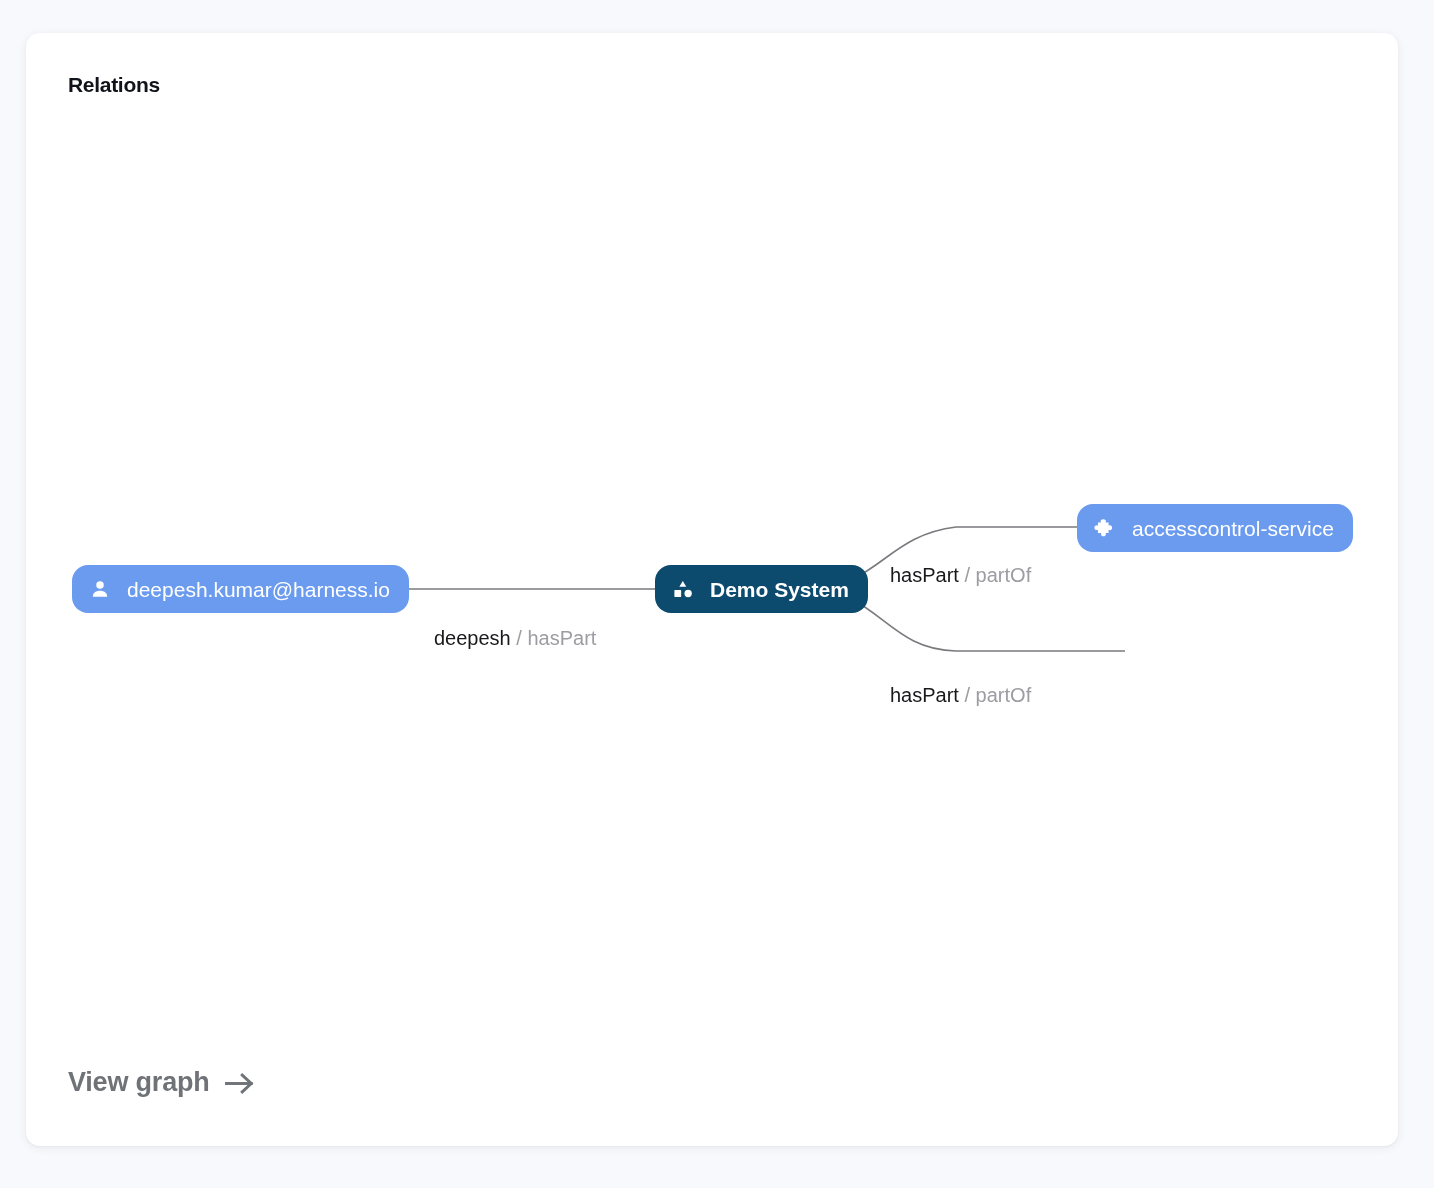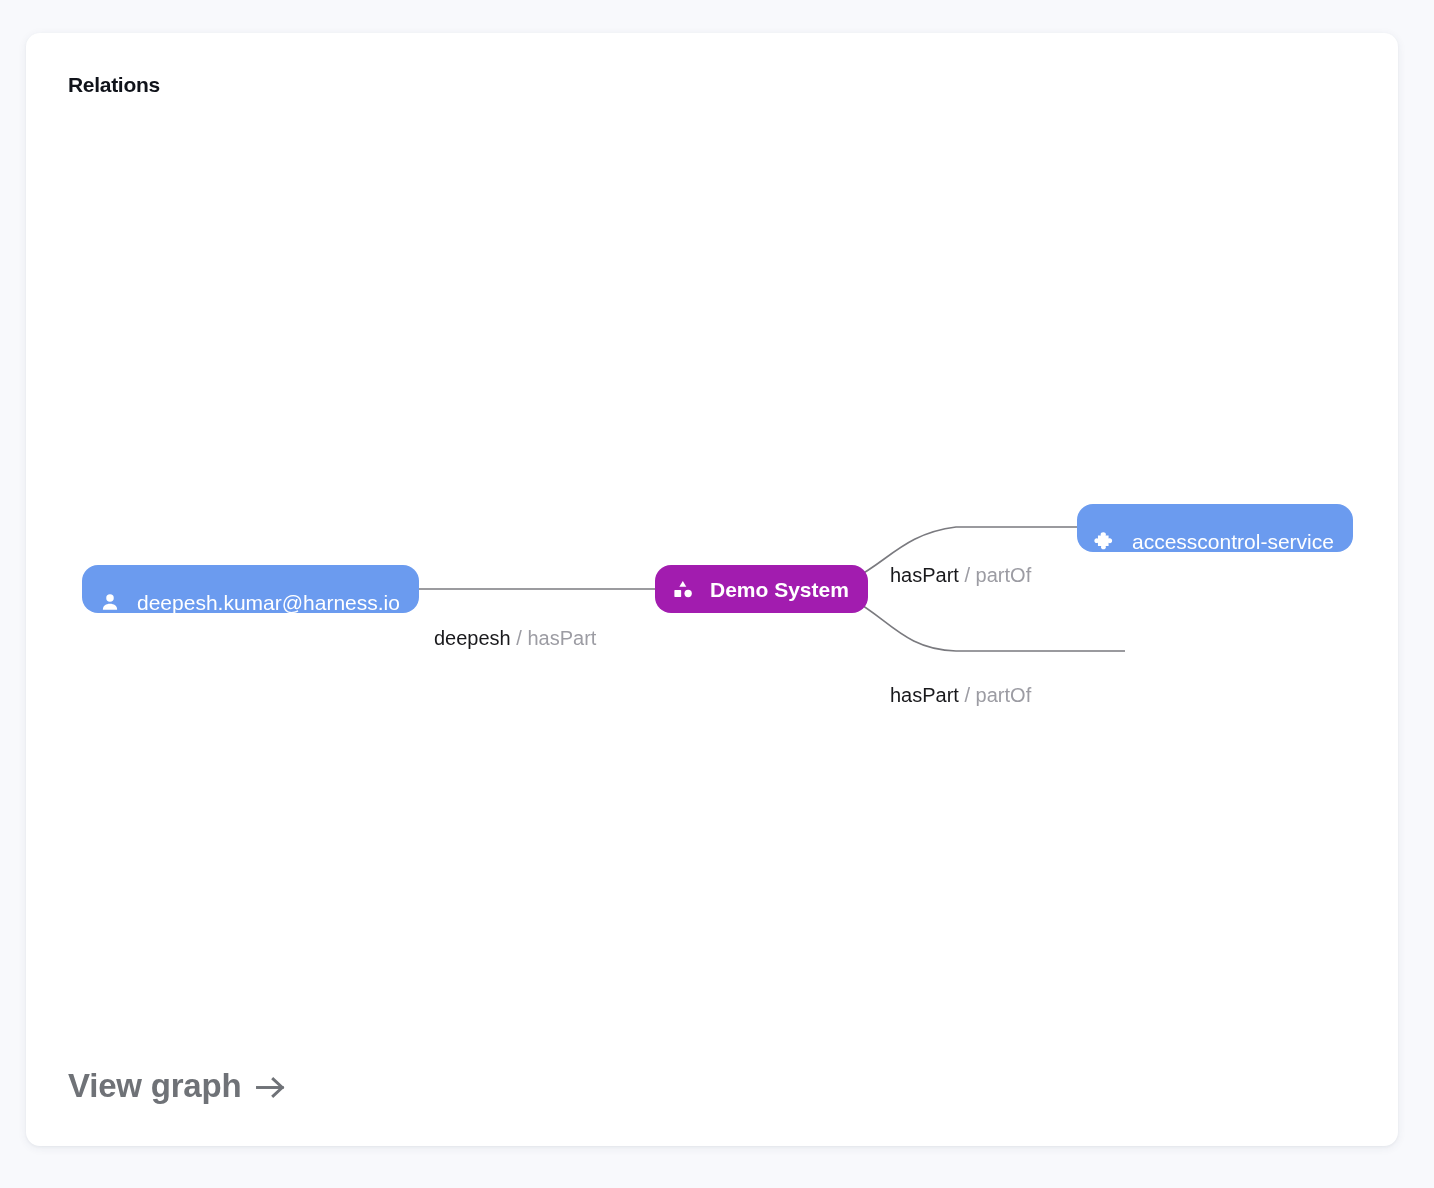--- a/index.html
+++ b/index.html
@@ -80,32 +80,31 @@
   .node .node-label {
     font-size: 21px;
     color: #ffffff;
     line-height: 1;
   }
 
   .node.kind-user,
   .node.kind-component,
   .node.kind-resource {
     background: #6b9bef;
-    align-items: flex-end;
   }
 
   .node.kind-system {
-    background: #a21caf;
+    background: #0c4a6e;
   }
 
   .node.kind-system .node-label {
     font-weight: bold;
   }
 
-  .node-user { left: 56px;  top: 532px; }
+  .node-user { left: 46px;  top: 532px; }
   .node-system { left: 629px; top: 532px; }
   .node-component { left: 1051px; top: 471px; }
   .node-resource { left: 1099px; top: 594px; }
 
   .edge-label {
     position: absolute;
     font-size: 20px;
     line-height: 1;
     white-space: nowrap;
     color: #19191c;
@@ -119,21 +118,21 @@
   .label-haspart-top { left: 864px; top: 532px; }
   .label-haspart-bottom { left: 864px; top: 652px; }
 
   .view-graph {
     position: absolute;
     left: 42px;
     top: 1034px;
     display: flex;
     align-items: center;
     gap: 14px;
-    font-size: 33px;
+    font-size: 27px;
     font-weight: bold;
     color: #6f7277;
     cursor: pointer;
     letter-spacing: -0.2px;
   }
 
   .view-graph .arrow-icon {
     display: inline-flex;
     align-items: center;
     margin-top: 2px;

